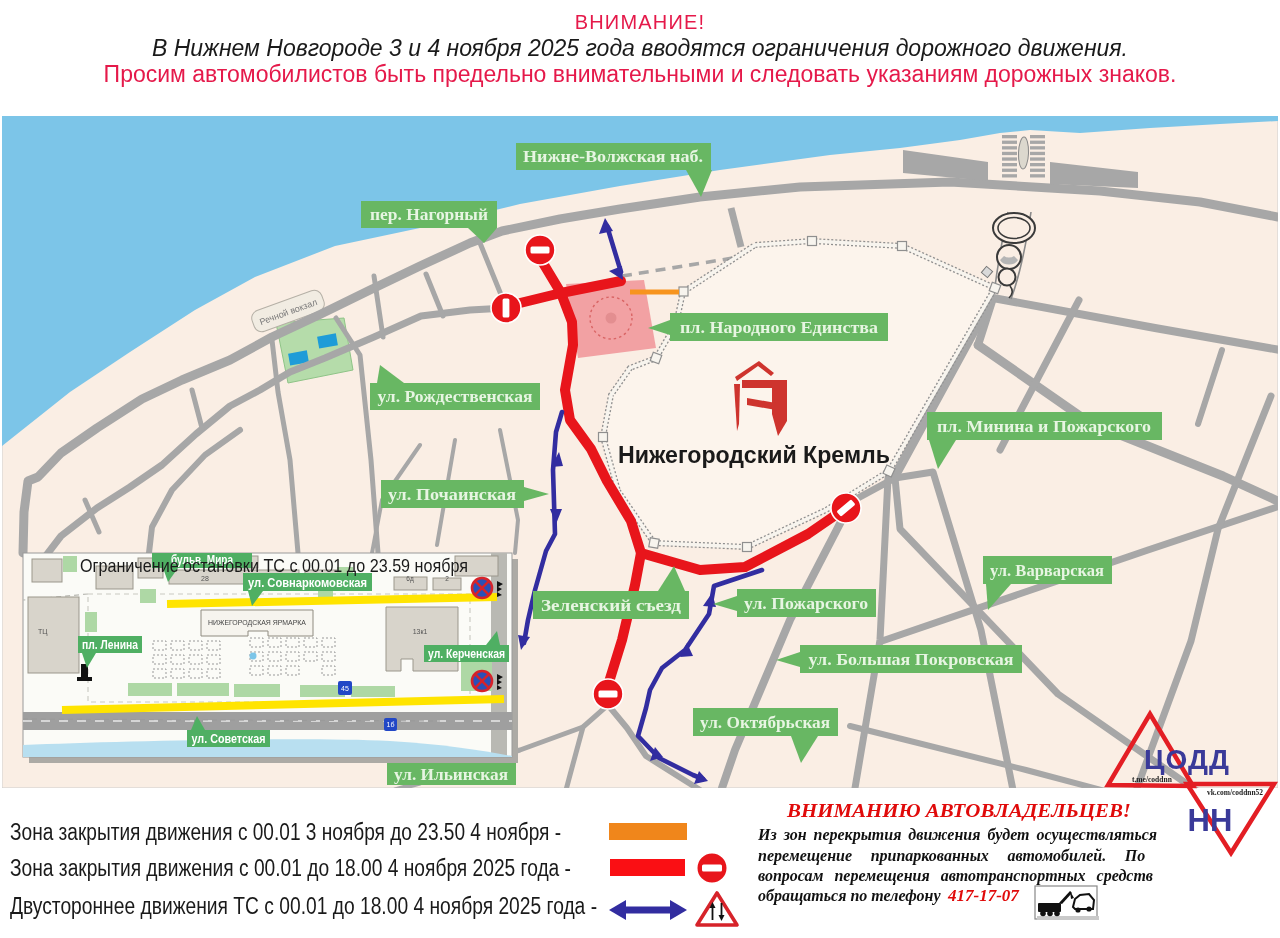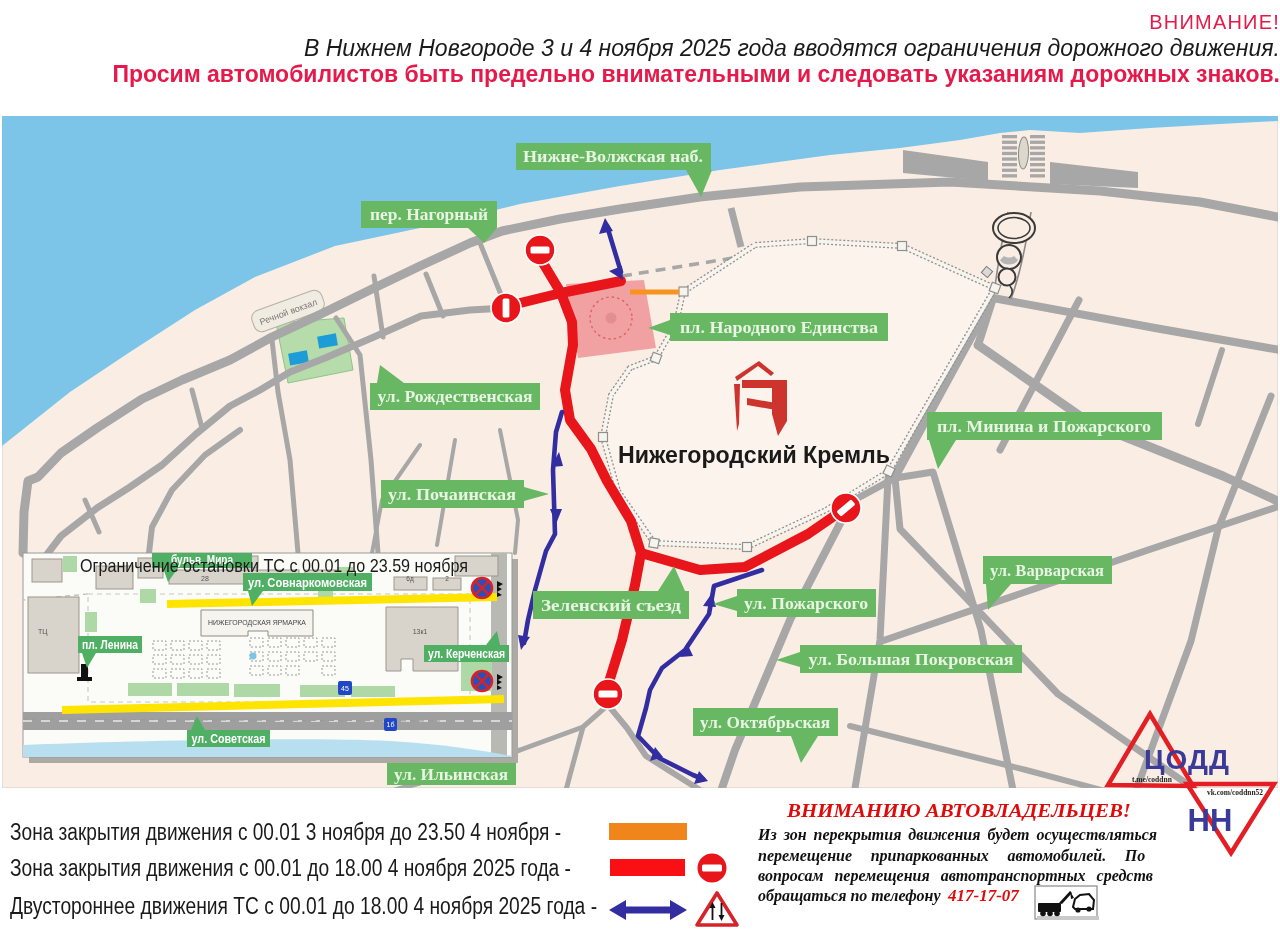--- a/index.html
+++ b/index.html
@@ -1,18 +1,18 @@
 <!DOCTYPE html>
 <html><head>
 <meta charset="utf-8">
 <style>
   html,body{margin:0;padding:0;background:#fff;}
   #page{position:relative;width:1280px;height:938px;overflow:hidden;background:#fff;
     font-family:"Liberation Sans",sans-serif;}
-  .hdr{position:absolute;left:0;width:1280px;text-align:right;}
+  .hdr{position:absolute;left:0;width:1280px;text-align:center;}
   .abs{position:absolute;}
 </style>
 </head>
 <body>
 <div id="page">
 <svg width="1280" height="938" viewBox="0 0 1280 938" style="position:absolute;left:0;top:0">
 <clipPath id="mapclip">
         <rect x="2" y="116" width="1276" height="672"></rect>
       </clipPath>
 <g clip-path="url(#mapclip)">
@@ -426,18 +426,18 @@
 <text x="959" y="817" text-anchor="middle" font-size="19" fill="#E00A0A" textLength="344" lengthAdjust="spacingAndGlyphs">ВНИМАНИЮ АВТОВЛАДЕЛЬЦЕВ!</text>
 <text x="758" y="840" font-size="16" fill="#111" word-spacing="2.95">Из зон перекрытия движения будет осуществляться</text>
 <text x="758" y="861" font-size="16" fill="#111" word-spacing="14.6">перемещение припаркованных автомобилей. По</text>
 <text x="758" y="881" font-size="16" fill="#111" word-spacing="6.98">вопросам перемещения автотранспортных средств</text>
 <text x="758" y="901" font-size="16" fill="#111">обращаться по телефону</text>
 <text x="948" y="901" font-size="17" fill="#E00A0A">417-17-07</text>
 </g>
 </svg>
 <div class="hdr" style="top:11px;font-size:20px;letter-spacing:1.2px;color:#E5194A;">ВНИМАНИЕ!</div>
 <div class="hdr" style="top:35px;font-size:23px;color:#1a1a1a;font-style:italic;">В Нижнем Новгороде 3 и 4 ноября 2025 года вводятся ограничения дорожного движения.</div>
-<div class="hdr" style="top:61px;font-size:23px;color:#E5194A;font-weight:bold;">Просим автомобилистов быть предельно внимательными и следовать указаниям дорожных знаков.</div>
+<div class="hdr" style="top:61px;font-size:23px;color:#E5194A;">Просим автомобилистов быть предельно внимательными и следовать указаниям дорожных знаков.</div>
 <div class="abs" style="left:10px;top:819px;font-size:23px;color:#1a1a1a;transform:scale(0.83,1);transform-origin:left top;">Зона закрытия движения с 00.01 3 ноября до 23.50 4 ноября -</div>
 <div class="abs" style="left:10px;top:855px;font-size:23px;color:#1a1a1a;transform:scale(0.834,1);transform-origin:left top;">Зона закрытия движения с 00.01 до 18.00 4 ноября 2025 года -</div>
 <div class="abs" style="left:10px;top:893px;font-size:23px;color:#1a1a1a;transform:scale(0.836,1);transform-origin:left top;">Двустороннее движения ТС с 00.01 до 18.00 4 ноября 2025 года -</div>
 
 </div>
 
 </body></html>

